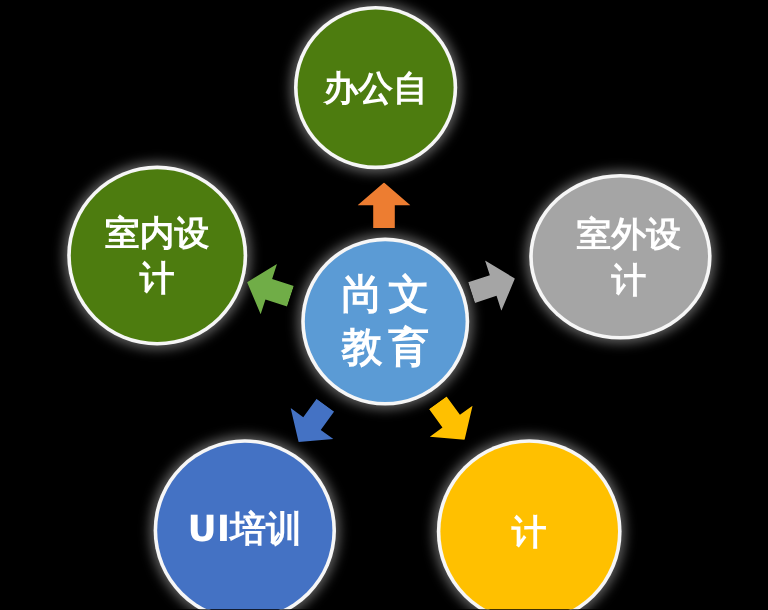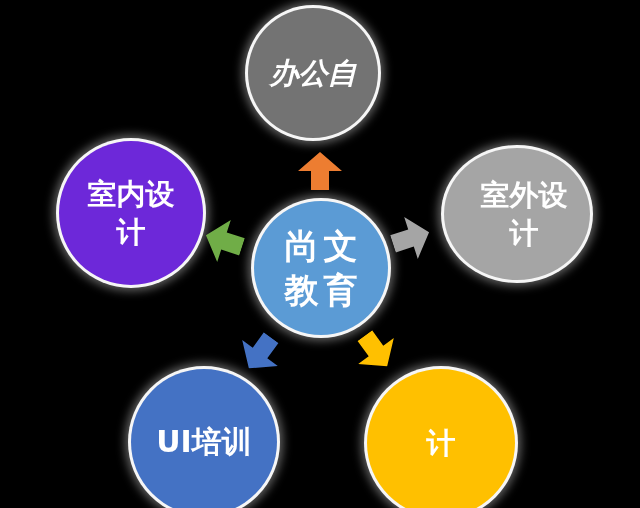--- a/index.html
+++ b/index.html
@@ -52,25 +52,25 @@
   #arrow-left         { left: 202px; top: 222px; transform: rotate(-72deg); }
   #arrow-right        { left: 389px; top: 219px; transform: rotate(72deg); }
   #arrow-bottom-left  { left: 238px; top: 334px; transform: rotate(-144deg); }
   #arrow-bottom-right { left: 354px; top: 332px; transform: rotate(144deg); }
 </style>
 </head>
 <body>
 
 <div class="canvas">
 
-  <div class="circle" id="node-top" style="background-color: #737373; font-style: italic;">
+  <div class="circle" id="node-top" style="background-color: #4d7c0f;">
     <span class="line">办公自</span>
   </div>
 
-  <div class="circle" id="node-left" style="background-color: #6d28d9;">
+  <div class="circle" id="node-left" style="background-color: #4d7c0f;">
     <span class="line">室内设</span>
     <span class="line">计</span>
   </div>
 
   <div class="circle" id="node-right" style="background-color: rgb(165, 165, 165); padding-left: 14px;">
     <span class="line">室外设</span>
     <span class="line">计</span>
   </div>
 
   <div class="circle" id="node-bottom-left" style="background-color: rgb(68, 114, 196);">

